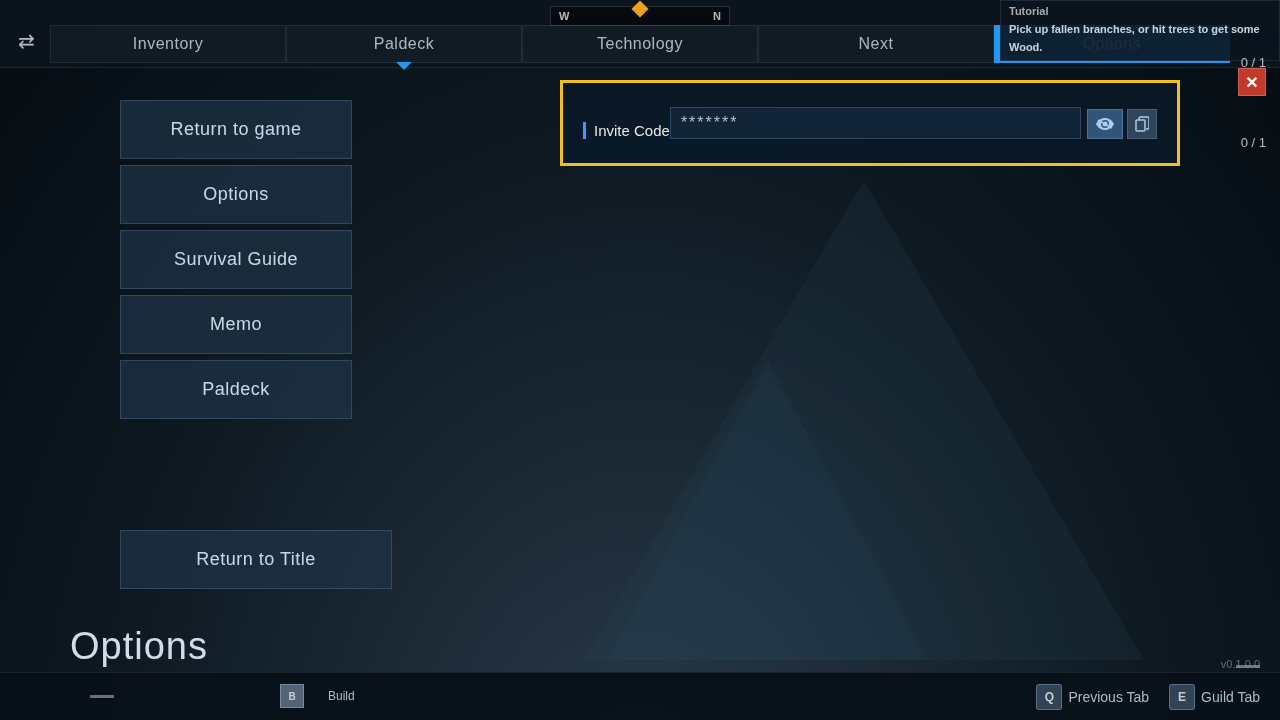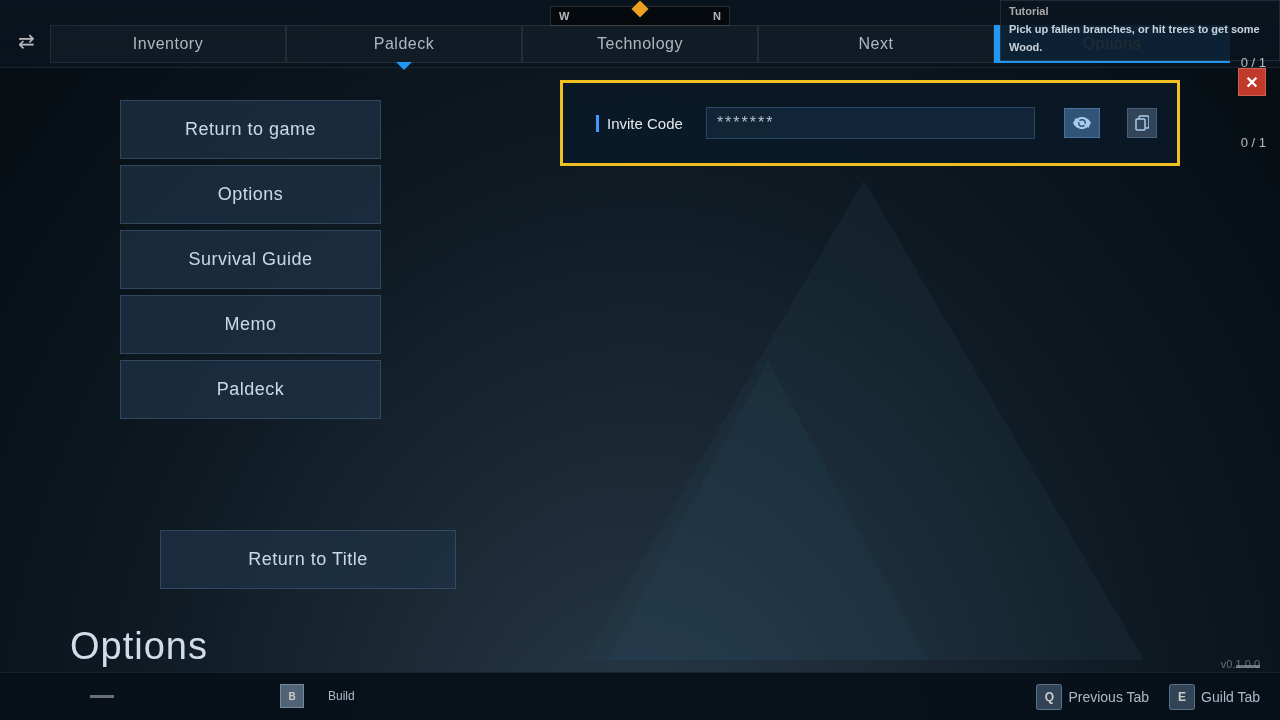--- a/index.html
+++ b/index.html
@@ -217,21 +217,21 @@
       cursor: pointer;
       z-index: 11;
       border: 1px solid rgba(255,255,255,0.2);
     }
 
     
     .left-panel {
       position: absolute;
       top: 100px;
       left: 120px;
-      width: 261px;
+      width: 232px;
       z-index: 10;
       display: flex;
       flex-direction: column;
       gap: 6px;
     }
 
     .menu-btn {
       width: 100%;
       padding: 18px 0;
       background: rgba(30, 50, 70, 0.75);
@@ -242,42 +242,40 @@
       text-align: center;
       cursor: pointer;
       letter-spacing: 0.5px;
       transition: background 0.15s;
     }
 
     .return-to-title {
       position: absolute;
       top: 530px;
       left: 120px;
-      width: 296px;
+      width: 272px;
       z-index: 10;
-      margin-left: 40px;
     }
 
     
     .invite-panel {
       position: absolute;
       top: 80px;
       left: 560px;
       width: 620px;
       border: 3px solid #f0c020;
       background: rgba(10, 25, 40, 0.88);
       padding: 24px 20px;
       z-index: 10;
     }
 
     .invite-row {
       display: flex;
-      align-items: center;
-      gap: 23px;
-      margin-left: 13px;
+      align-items: flex-end;
+      gap: 0;
     }
 
     .invite-label {
       color: rgba(255,255,255,0.9);
       font-size: 15px;
       white-space: nowrap;
       padding-left: 8px;
       border-left: 3px solid #4499ff;
     }
 

